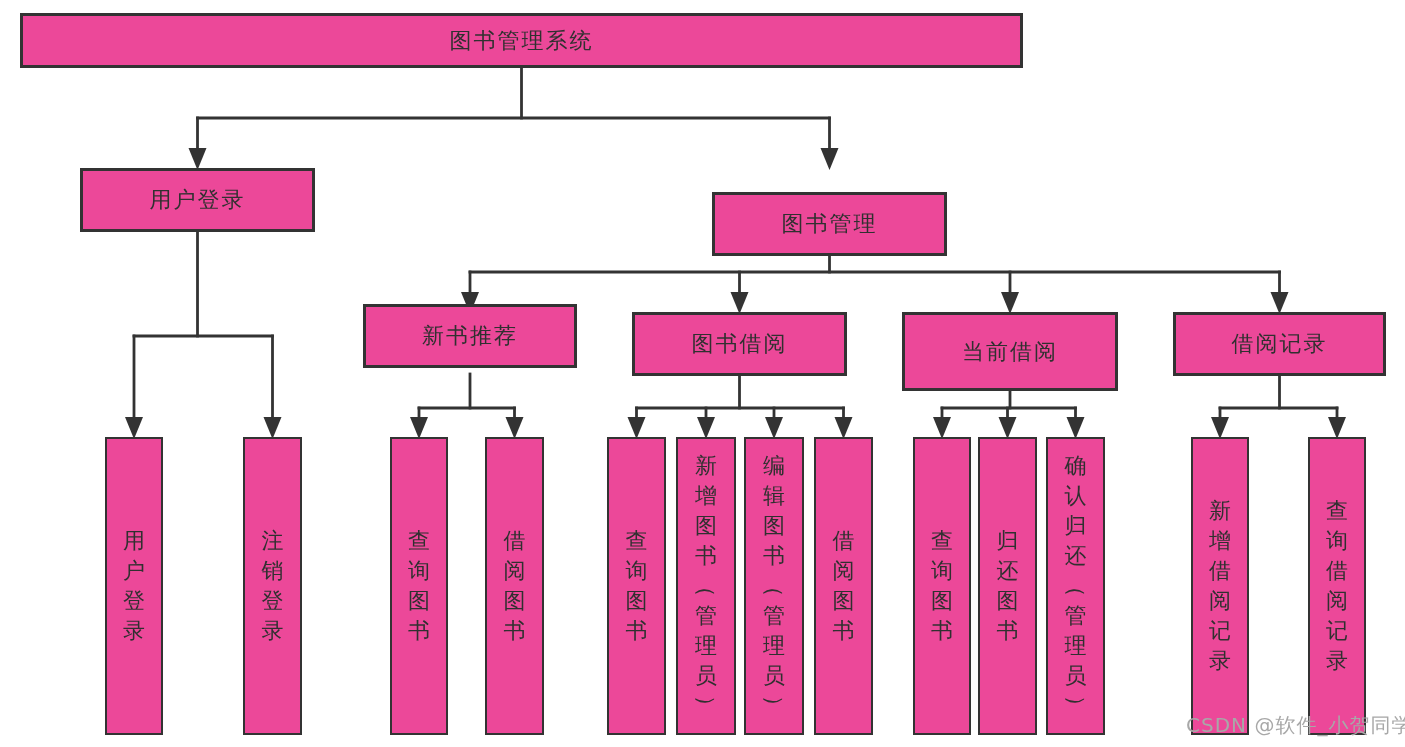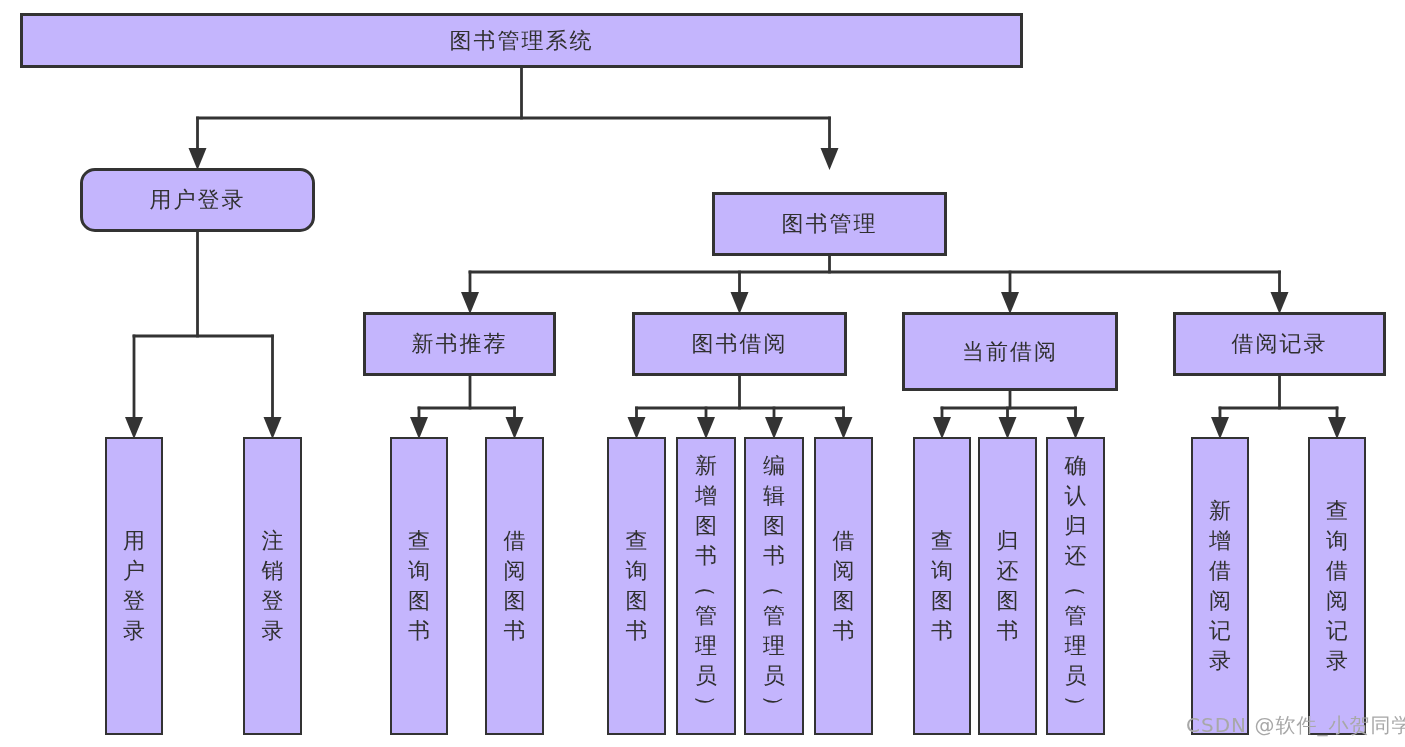--- a/index.html
+++ b/index.html
@@ -6,21 +6,21 @@
   #diagram{
     position:relative;
     width:1405px;height:747px;
     background:#ffffff;
     font-family:"DejaVu Sans","Liberation Sans",sans-serif;
     overflow:hidden;
   }
   #connectors{position:absolute;left:0;top:0;}
   .box{
     position:absolute;
-    background:#c4b5fd;
+    background:#ec4899;
     border:3px solid #333333;
     box-sizing:border-box;
     display:flex;align-items:center;justify-content:center;
   }
   .v-box{border-width:2.5px;}
   .h-label{
     font-size:22px;color:#303030;letter-spacing:2px;white-space:nowrap;
   }
   .v-label{
     display:flex;flex-direction:column;align-items:center;justify-content:center;
@@ -89,21 +89,21 @@
       <line x1="1220" y1="408" x2="1337" y2="408" stroke="#333333" stroke-width="2.8" stroke-linecap="square"></line>
       <line x1="1220" y1="408" x2="1220" y2="419" stroke="#333333" stroke-width="2.8" stroke-linecap="square"></line>
       <polygon points="1211,417 1229,417 1220,439" fill="#333333"></polygon>
       <line x1="1337" y1="408" x2="1337" y2="419" stroke="#333333" stroke-width="2.8" stroke-linecap="square"></line>
       <polygon points="1328,417 1346,417 1337,439" fill="#333333"></polygon>
     </svg>
   <div id="watermark">CSDN @软件_小贺同学</div>
 <div class="box" style="left: 20px; top: 13px; width: 1003px; height: 55px; border-color: rgb(51, 51, 51);">
       <div class="h-label">图书管理系统</div>
     </div>
-    <div class="box" style="left: 80px; top: 168px; width: 235px; height: 64px; border-color: rgb(51, 51, 51); border-radius: 15px;">
+    <div class="box" style="left: 80px; top: 168px; width: 235px; height: 64px; border-color: rgb(51, 51, 51);">
       <div class="h-label">用户登录</div>
     </div>
     <div class="box" style="left: 712px; top: 168px; width: 235px; height: 64px; border-color: rgb(51, 51, 51); margin-top: 24px;">
       <div class="h-label">图书管理</div>
     </div>
     <div class="box v-box" style="left: 105px; top: 437px; width: 58px; height: 298px; border-color: rgb(51, 51, 51);">
       <div class="v-label">
         <span>用</span>
         <span>户</span>
         <span>登</span>
@@ -111,21 +111,21 @@
       </div>
     </div>
     <div class="box v-box" style="left: 243px; top: 437px; width: 59px; height: 298px; border-color: rgb(51, 51, 51);">
       <div class="v-label">
         <span>注</span>
         <span>销</span>
         <span>登</span>
         <span>录</span>
       </div>
     </div>
-    <div class="box" style="left: 363px; top: 312px; width: 193px; height: 64px; border-color: rgb(51, 51, 51);">
+    <div class="box" style="left: 363px; top: 304px; width: 214px; height: 64px; border-color: rgb(51, 51, 51);">
       <div class="h-label">新书推荐</div>
     </div>
     <div class="box" style="left: 632px; top: 312px; width: 215px; height: 64px; border-color: rgb(51, 51, 51);">
       <div class="h-label">图书借阅</div>
     </div>
     <div class="box" style="left: 902px; top: 312px; width: 216px; height: 79px; border-color: rgb(51, 51, 51);">
       <div class="h-label">当前借阅</div>
     </div>
     <div class="box" style="left: 1173px; top: 312px; width: 213px; height: 64px; border-color: rgb(51, 51, 51);">
       <div class="h-label">借阅记录</div>

